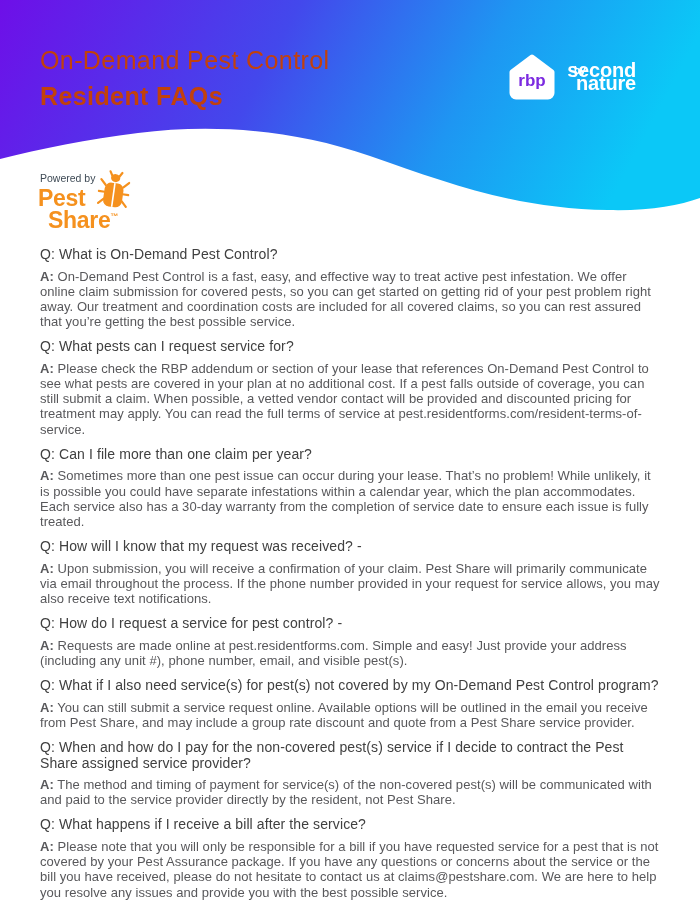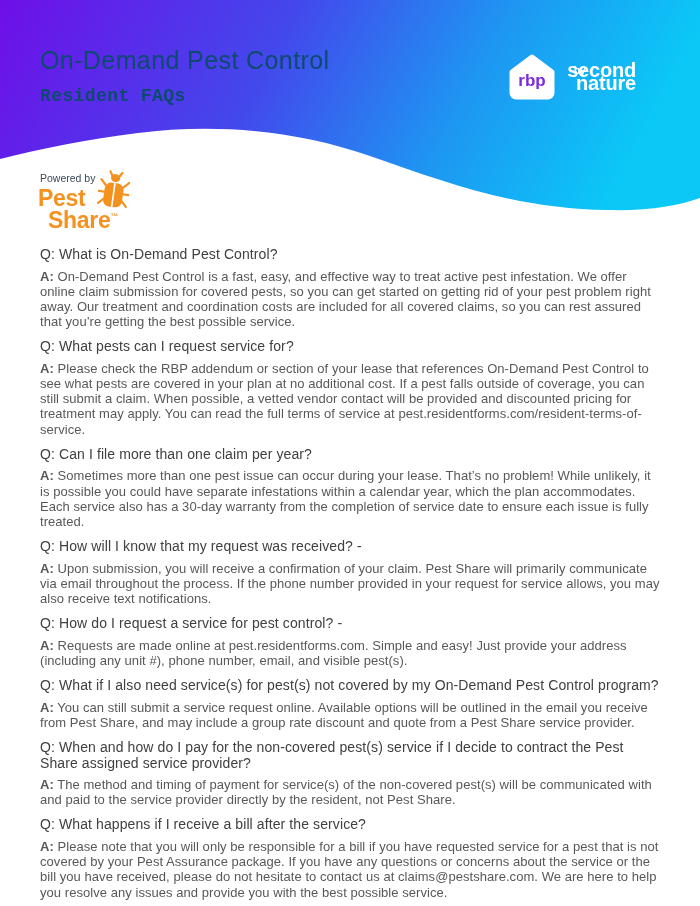--- a/index.html
+++ b/index.html
@@ -6,23 +6,23 @@
   html,body { background:#e8e8e8; }
   body { font-family:"Liberation Sans","DejaVu Sans",sans-serif; }
   .page {
     position:relative; width:700px; height:906px; margin:0 auto;
     background:#ffffff; overflow:hidden;
   }
 
   
   .header-wave { position:absolute; top:0; left:0; width:700px; height:232px; }
   .header-content { position:absolute; top:0; left:0; width:700px; height:232px; }
-  .title-block { position:absolute; left:40px; top:42px; color:#0c4a6e; }
+  .title-block { position:absolute; left:40px; top:42px; color:#c2410c; }
   .title-line1 { font-size:25px; font-weight:500; letter-spacing:.4px; line-height:36px; }
-  .title-line2 { font-size:18px; font-weight:800; letter-spacing:.4px; line-height:36px;font-family:Liberation Mono, monospace; }
+  .title-line2 { font-size:25px; font-weight:800; letter-spacing:.4px; line-height:36px; }
 
   .rbp-badge { position:absolute; left:503px; top:49px; width:58px; height:58px; }
   .sn-wordmark { position:absolute; left:566px; top:62px; width:70px; color:#ffffff; }
   .sn-by { position:absolute; left:-4px; top:3px; font-size:10px; font-weight:600;padding-left:12px; }
   .sn-stack { text-align:right; font-weight:800; font-size:20px; line-height:13px; letter-spacing:-.2px; padding-top:2px; }
 
   
   .powered { position:absolute; left:38px; top:170px; width:140px; height:60px; }
   .powered-label { position:absolute; left:2px; top:2px; font-size:10.5px; color:#3e4a55; font-weight:500; }
   .ps-pest  { position:absolute; left:0px;  top:15px; font-size:23px; font-weight:700; color:#f5911e; letter-spacing:-.3px; }

